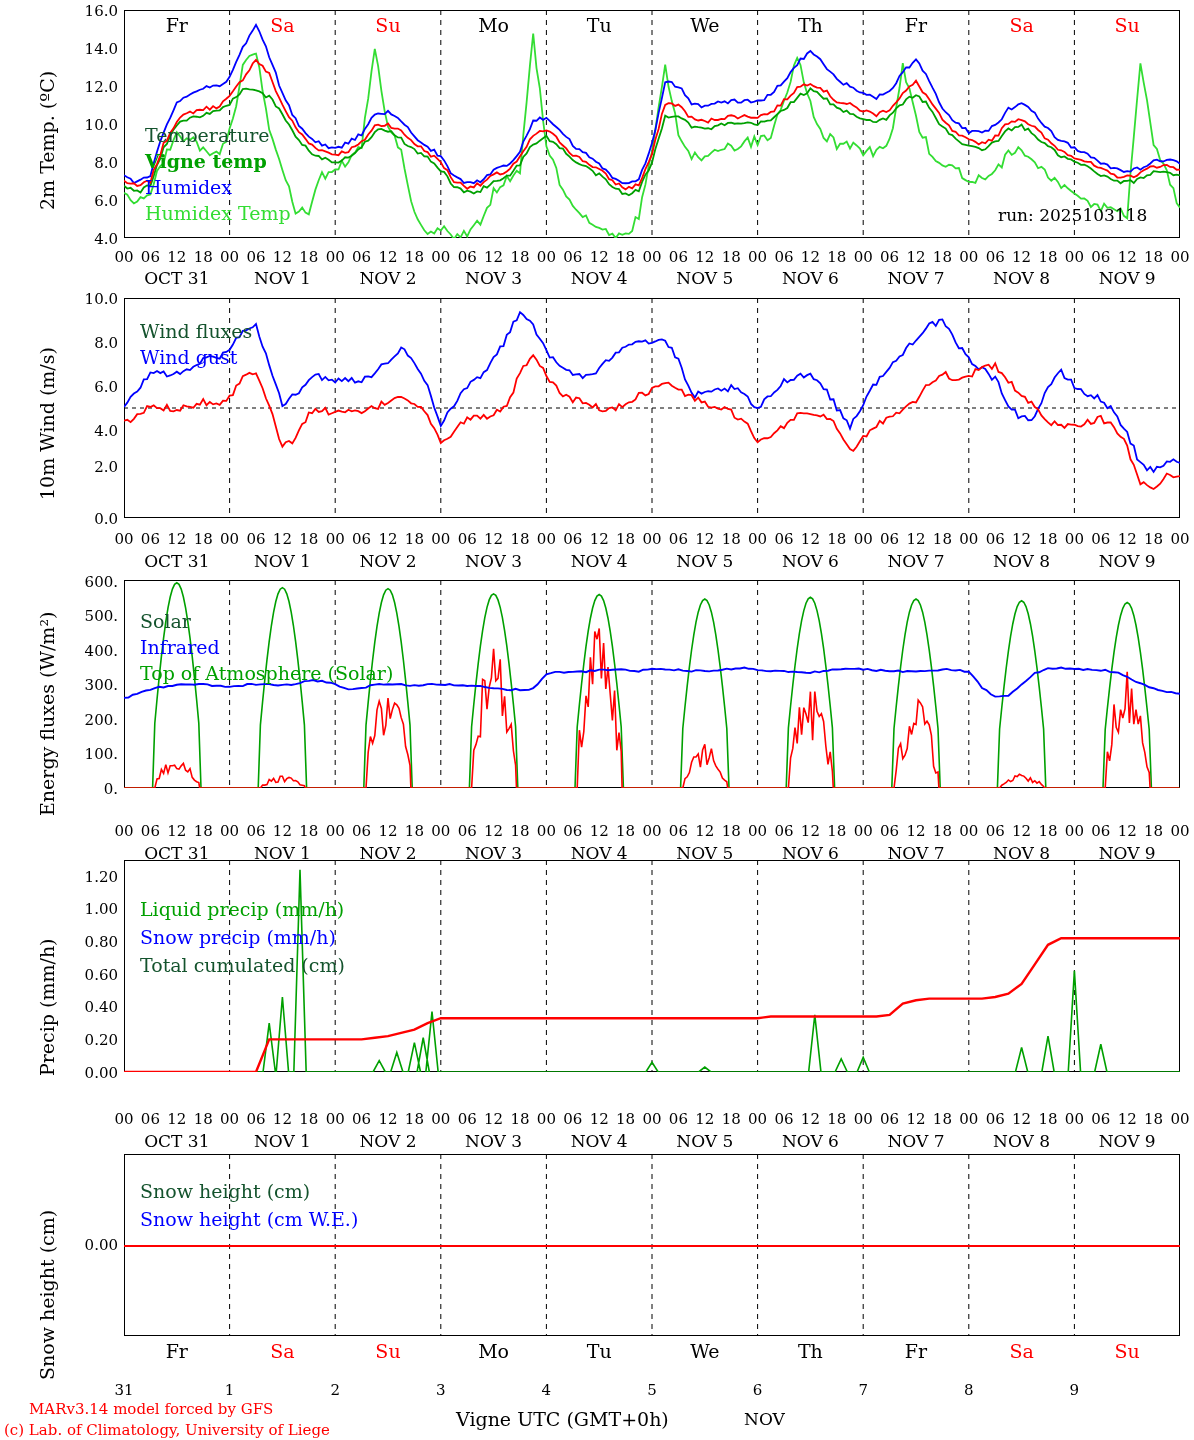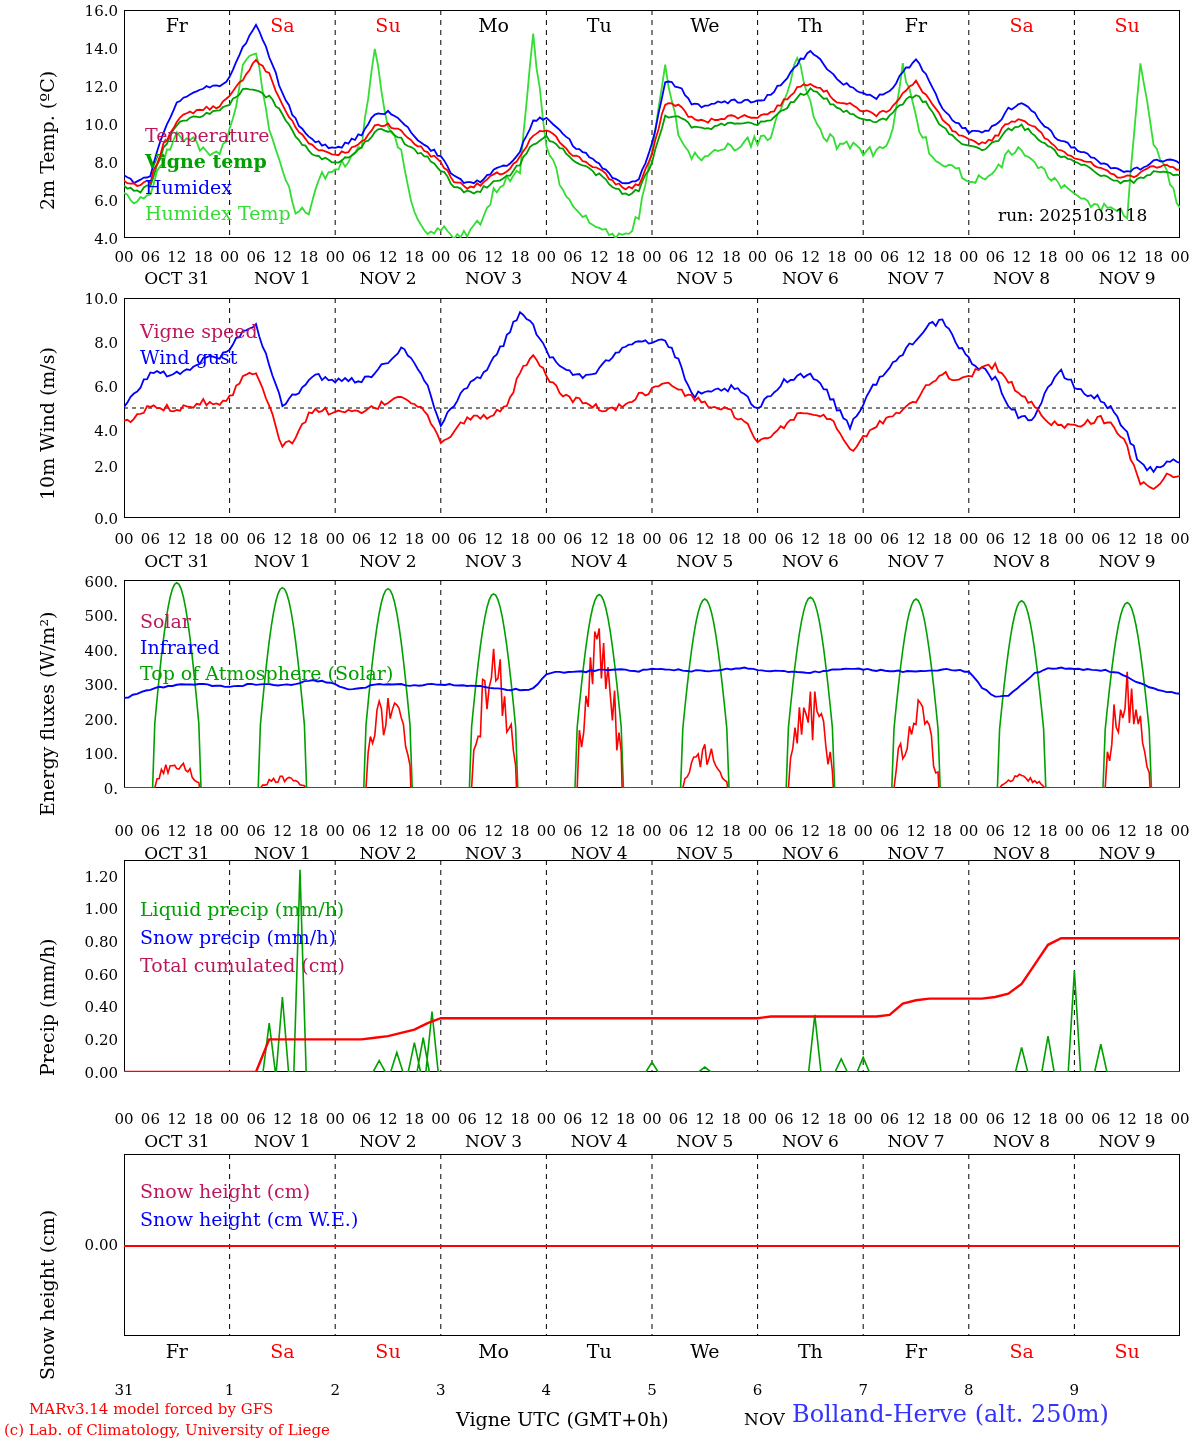--- a/index.html
+++ b/index.html
@@ -8,21 +8,21 @@
 
   .panel{position:absolute;}
   .frame{position:absolute;border:1px solid #000;box-sizing:border-box;background:#fff;}
   svg{display:block;}
   .ylab{position:absolute;transform-origin:0 0;white-space:nowrap;font-size:19px;}
   .tick{position:absolute;font-size:15px;text-align:right;white-space:nowrap;}
   .xtick{position:absolute;font-size:15px;text-align:center;white-space:nowrap;}
   .daylab{position:absolute;font-size:17px;text-align:center;white-space:nowrap;}
   .dow{position:absolute;font-size:19px;text-align:center;white-space:nowrap;}
   .legend{position:absolute;font-size:19px;white-space:nowrap;}
-  .red{color:#be185d;}
+  .red{color:#14532d;}
   .blue{color:#0000ff;}
   .green{color:#00a000;}
   .lgreen{color:#33dd33;}
   .runlab{position:absolute;font-size:17px;white-space:nowrap;color:#000;}
   .footL{position:absolute;font-size:15px;color:#ff0000;white-space:nowrap;}
   .footC{position:absolute;font-size:19px;color:#000;white-space:nowrap;}
   .footR{position:absolute;font-size:24px;color:#3333ff;white-space:nowrap;}
   .novlab{position:absolute;font-size:17px;color:#000;white-space:nowrap;}
   .bottomnum{position:absolute;font-size:15px;text-align:center;white-space:nowrap;}
 </style>
@@ -85,21 +85,21 @@
         <polyline points="0.00,122.56 3.30,121.81 6.60,124.15 9.90,120.84 13.20,116.20 16.50,115.94 19.80,114.86 23.10,108.03 26.40,108.96 29.70,107.40 33.00,110.22 36.30,110.20 39.60,112.47 42.90,106.92 46.20,112.88 49.50,113.28 52.80,112.00 56.10,112.66 59.40,107.27 62.70,108.47 66.00,108.96 69.30,109.72 72.60,105.88 75.90,106.74 79.20,101.15 82.50,107.19 85.80,103.95 89.10,106.37 92.40,105.44 95.70,106.80 99.00,102.65 102.30,102.93 105.60,97.65 108.90,97.14 112.20,87.50 115.50,85.60 118.80,78.10 122.10,76.67 125.40,74.86 128.70,76.33 132.00,75.37 135.30,82.66 138.60,90.21 141.90,100.27 145.20,107.70 148.50,116.13 151.80,128.45 155.10,140.99 158.40,148.66 161.70,144.24 165.00,142.95 168.30,145.35 171.60,139.89 174.90,132.41 178.20,125.91 181.50,124.22 184.80,114.49 188.10,115.20 191.40,110.94 194.70,113.94 198.00,113.17 201.30,109.88 204.60,116.53 207.90,115.22 211.20,113.89 214.50,112.56 217.80,113.59 221.10,114.29 224.40,111.72 227.70,113.40 231.00,112.44 234.30,113.17 237.60,115.14 240.90,113.19 244.20,110.48 247.50,108.09 250.80,110.22 254.10,110.92 257.40,103.59 260.70,106.85 264.00,104.99 267.30,102.52 270.60,100.02 273.90,99.01 277.20,99.02 280.50,100.51 283.80,102.43 287.10,105.30 290.40,105.99 293.70,108.84 297.00,108.99 300.30,113.27 303.60,117.07 306.90,125.70 310.20,130.19 313.50,136.70 316.80,145.01 320.10,142.29 323.40,140.75 326.70,138.82 330.00,133.77 333.30,128.98 336.60,124.28 339.90,125.71 343.20,119.33 346.50,121.68 349.80,117.65 353.10,117.60 356.40,120.71 359.70,116.89 363.00,120.71 366.30,118.49 369.60,117.26 372.90,111.73 376.20,113.56 379.50,108.70 382.80,107.99 386.10,99.18 389.40,94.59 392.70,80.55 396.00,75.10 399.30,67.93 402.60,67.27 405.90,60.86 409.20,57.27 412.50,61.66 415.80,67.91 419.10,69.90 422.40,78.06 425.70,83.91 429.00,84.33 432.30,87.57 435.60,95.00 438.90,98.36 442.20,96.71 445.50,98.75 448.80,104.33 452.10,99.57 455.40,100.23 458.70,105.35 462.00,104.96 465.30,106.70 468.60,109.45 471.90,106.10 475.20,112.36 478.50,113.45 481.80,113.01 485.10,110.01 488.40,109.39 491.70,112.32 495.00,106.19 498.30,109.15 501.60,106.30 504.90,104.31 508.20,103.79 511.50,101.45 514.80,94.88 518.10,94.73 521.40,97.36 524.70,96.01 528.00,89.85 531.30,88.41 534.60,88.25 537.90,85.94 541.20,85.19 544.50,84.69 547.80,87.78 551.10,89.80 554.40,91.58 557.70,91.61 561.00,97.99 564.30,96.66 567.60,97.18 570.90,102.79 574.20,99.60 577.50,104.38 580.80,103.59 584.10,108.80 587.40,109.68 590.70,108.93 594.00,110.56 597.30,111.51 600.60,109.08 603.90,110.97 607.20,111.58 610.50,119.72 613.80,121.55 617.10,120.68 620.40,123.64 623.70,125.62 627.00,133.19 630.30,140.06 633.60,144.24 636.90,141.54 640.20,140.18 643.50,140.25 646.80,139.03 650.10,135.21 653.40,132.32 656.70,128.13 660.00,130.14 663.30,124.75 666.60,121.93 669.90,121.85 673.20,115.32 676.50,114.94 679.80,115.32 683.10,115.44 686.40,116.01 689.70,116.83 693.00,117.47 696.30,118.48 699.60,116.69 702.90,121.09 706.20,120.93 709.50,123.01 712.80,130.88 716.10,135.42 719.40,141.49 722.70,146.22 726.00,151.10 729.30,152.93 732.60,148.81 735.90,143.31 739.20,137.98 742.50,138.42 745.80,132.32 749.10,130.58 752.40,128.96 755.70,122.92 759.00,125.56 762.30,119.69 765.60,118.71 768.90,118.27 772.20,114.63 775.50,115.27 778.80,111.70 782.10,108.39 785.40,105.62 788.70,103.93 792.00,104.45 795.30,98.82 798.60,92.59 801.90,87.10 805.20,86.93 808.50,84.20 811.80,82.51 815.10,77.97 818.40,76.63 821.70,73.98 825.00,80.51 828.30,82.20 831.60,82.12 834.90,81.59 838.20,79.61 841.50,78.55 844.80,77.83 848.10,78.51 851.40,71.02 854.70,72.05 858.00,69.10 861.30,67.54 864.60,66.72 867.90,70.90 871.20,65.22 874.50,73.95 877.80,75.08 881.10,79.24 884.40,84.76 887.70,83.93 891.00,92.55 894.30,94.72 897.60,97.83 900.90,98.87 904.20,104.95 907.50,103.60 910.80,109.02 914.10,111.31 917.40,117.37 920.70,121.06 924.00,124.40 927.30,127.18 930.60,123.28 933.90,127.02 937.20,126.79 940.50,129.87 943.80,126.06 947.10,126.57 950.40,126.76 953.70,128.18 957.00,128.55 960.30,126.36 963.60,121.72 966.90,125.92 970.20,124.90 973.50,118.99 976.80,117.77 980.10,125.44 983.40,124.51 986.70,124.45 990.00,129.12 993.30,135.44 996.60,138.86 999.90,140.84 1003.20,147.55 1006.50,161.33 1009.80,166.80 1013.10,176.53 1016.40,186.30 1019.70,184.18 1023.00,187.12 1026.30,189.39 1029.60,191.03 1032.90,188.55 1036.20,185.71 1039.50,181.05 1042.80,175.54 1046.10,176.94 1049.40,179.26 1052.70,178.53 1056.00,178.20" fill="none" stroke="#ff0000" stroke-width="1.8"></polyline>
       </svg>
 
     <div class="tick" style="left:48px;top:220px;width:70px;">0.0</div>
     <div class="tick" style="left:48px;top:168px;width:70px;">2.0</div>
     <div class="tick" style="left:48px;top:132px;width:70px;">4.0</div>
     <div class="tick" style="left:48px;top:88px;width:70px;">6.0</div>
     <div class="tick" style="left:48px;top:44px;width:70px;">8.0</div>
     <div class="tick" style="left:40px;top:0px;width:78px;">10.0</div>
 
-    <div class="legend red" style="left:140px;top:30px;">Vigne speed</div>
+    <div class="legend red" style="left:140px;top:30px;">Wind fluxes</div>
     <div class="legend blue" style="left:140px;top:56px;">Wind gust</div>
   </div>
 
   <div class="panel" style="left:0;top:568px;width:1194px;height:280px;">
     <div class="ylab" style="left:36px;top:248px;transform:rotate(-90deg);">Energy fluxes (W/m²)</div>
     <div class="frame" id="f3" style="left:124px;top:12px;width:1056px;height:208px;"></div>
     <svg id="svg3" style="position:absolute;left:124px;top:12px;" width="1056" height="208">
         <line x1="105.60000000000001" y1="0" x2="105.60000000000001" y2="208" stroke="#000" stroke-width="1" stroke-dasharray="5,5"></line>
         <line x1="211.20000000000002" y1="0" x2="211.20000000000002" y2="208" stroke="#000" stroke-width="1" stroke-dasharray="5,5"></line>
         <line x1="316.8" y1="0" x2="316.8" y2="208" stroke="#000" stroke-width="1" stroke-dasharray="5,5"></line>
@@ -180,21 +180,20 @@
     <div class="legend blue" style="left:140px;top:68px;">Snow height (cm W.E.)</div>
   </div>
 
   <div id="bottom-dow"></div>
   <div id="bottom-nums"></div>
 
   <div class="footL" style="left:4px;top:1400px;margin-left:25px;">MARv3.14 model forced by GFS</div>
   <div class="footL" style="left:4px;top:1421px;">(c) Lab. of Climatology, University of Liege</div>
   <div class="footC" style="left:456px;top:1408px;">Vigne UTC (GMT+0h)</div>
   <div class="novlab" style="left:744px;top:1409px;">NOV</div>
-  <div class="footR" style="left:792px;top:1400px;">Bolland-Herve (alt. 250m)</div>
 
 <div class="xtick" style="left: 110px; top: 248px; width: 28px;">00</div>
     <div class="xtick" style="left: 136.4px; top: 248px; width: 28px;">06</div>
     <div class="xtick" style="left: 162.8px; top: 248px; width: 28px;">12</div>
     <div class="xtick" style="left: 189.2px; top: 248px; width: 28px;">18</div>
     <div class="xtick" style="left: 215.6px; top: 248px; width: 28px;">00</div>
     <div class="xtick" style="left: 242px; top: 248px; width: 28px;">06</div>
     <div class="xtick" style="left: 268.4px; top: 248px; width: 28px;">12</div>
     <div class="xtick" style="left: 294.8px; top: 248px; width: 28px;">18</div>
     <div class="xtick" style="left: 321.2px; top: 248px; width: 28px;">00</div>

